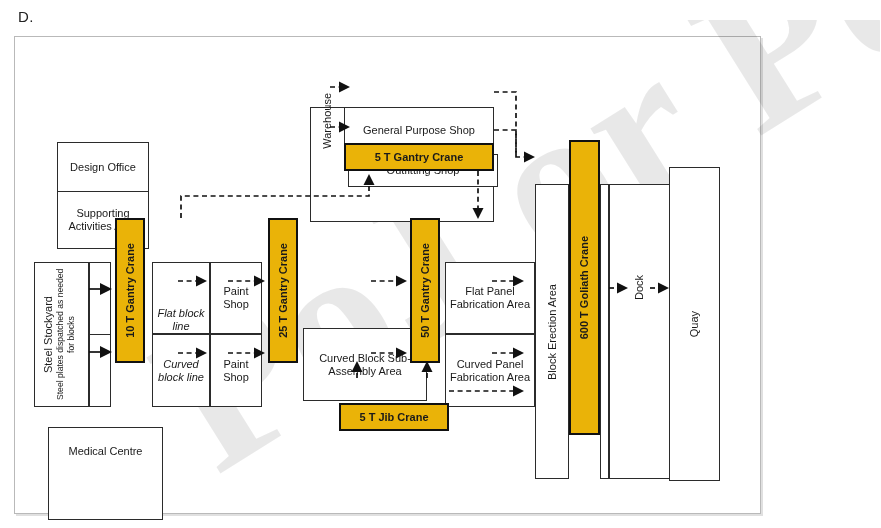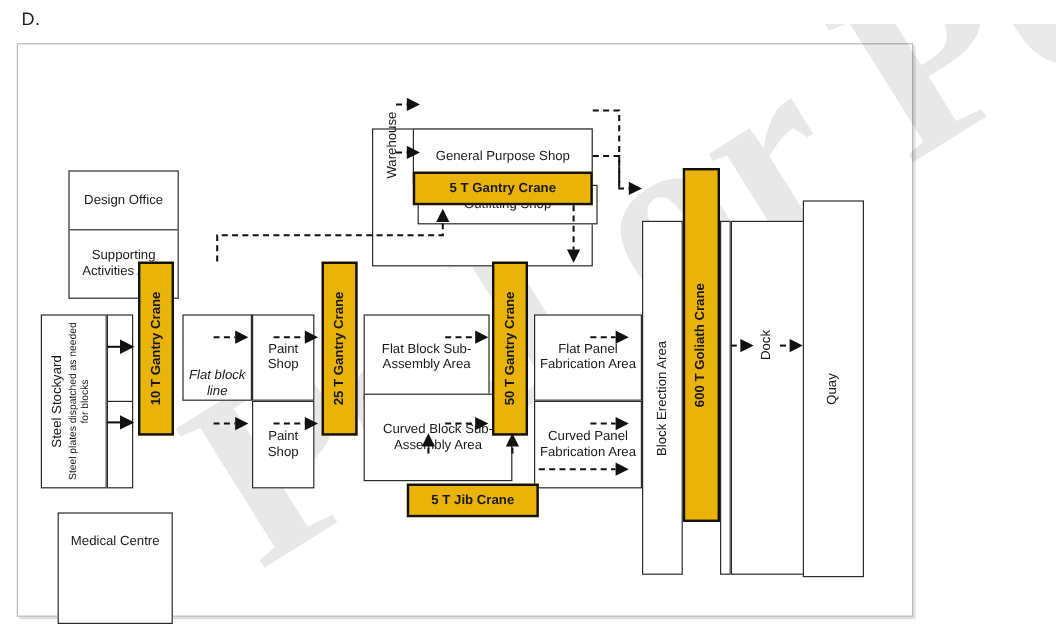--- a/index.html
+++ b/index.html
@@ -56,21 +56,21 @@
 
   <div class="abs box" style="left:57px;top:98px;width:92px;height:107px;">
     <div class="cell" style="height:48px;">
       <span>Design Office</span>
     </div>
     <div class="cell hr" style="height:57px;">
       <span>Supporting Activities Area</span>
     </div>
   </div>
 
-  <div class="abs box" style="left:48px;top:383px;width:96px;height:93px;">
+  <div class="abs box" style="left:48px;top:383px;width:115px;height:93px;">
     <div class="cell" style="height:46px;">
       <span>Medical Centre</span>
     </div>
   </div>
 
   <div class="abs box" style="left:310px;top:63px;width:184px;height:115px;"></div>
 
   <div class="abs cell" style="left:311px;top:64px;width:32px;height:113px;">
     <span class="vert">Warehouse</span>
   </div>
@@ -107,32 +107,32 @@
   </div>
 
   <div class="abs box cell ital" style="left:152px;top:218px;width:58px;height:72px;font-style:italic;align-items:flex-end;">
     <span>Flat block line</span>
   </div>
 
   <div class="abs box cell" style="left:210px;top:218px;width:52px;height:72px;">
     <span>Paint Shop</span>
   </div>
 
+  <div class="abs box cell ital" style="left:152px;top:290px;width:58px;height:73px;font-style:italic;">
+    <span>Curved block line</span>
+  </div>
 
   <div class="abs box cell" style="left:210px;top:290px;width:52px;height:73px;">
     <span>Paint Shop</span>
   </div>
 
   <div class="abs boxthick cell bold" style="left:268px;top:218px;width:30px;height:145px;">
     <span class="vert">25 T Gantry Crane</span>
   </div>
 
-  <div class="abs box cell" style="left:303px;top:218px;width:105px;height:72px;">
-    <span>Flat Block Sub-Assembly Area</span>
-  </div>
 
   <div class="abs box cell" style="left:303px;top:284px;width:124px;height:73px;">
     <span>Curved Block Sub-Assembly Area</span>
   </div>
 
   <div class="abs boxthick cell bold" style="left:410px;top:218px;width:30px;height:145px;">
     <span class="vert">50 T Gantry Crane</span>
   </div>
 
   <div class="abs box cell" style="left:445px;top:218px;width:90px;height:72px;">

